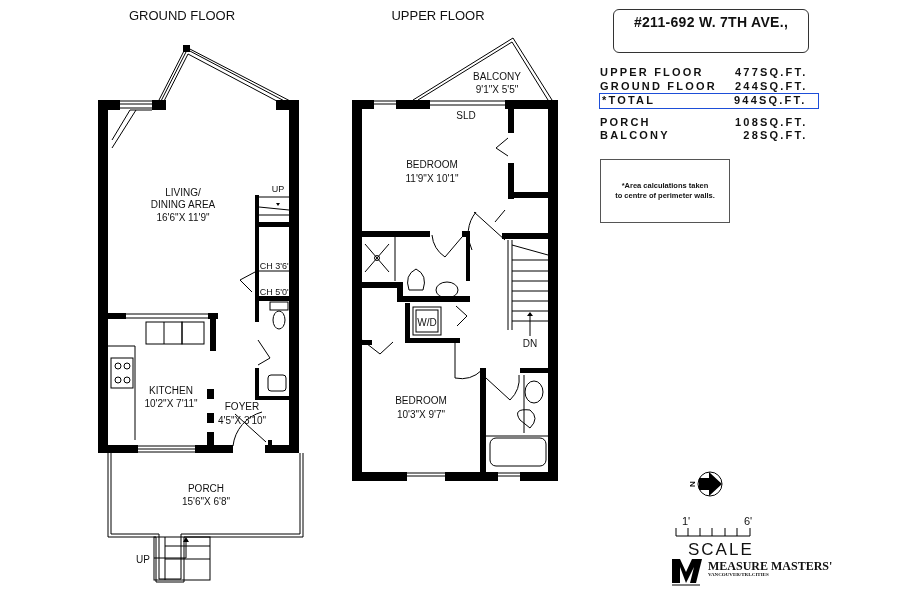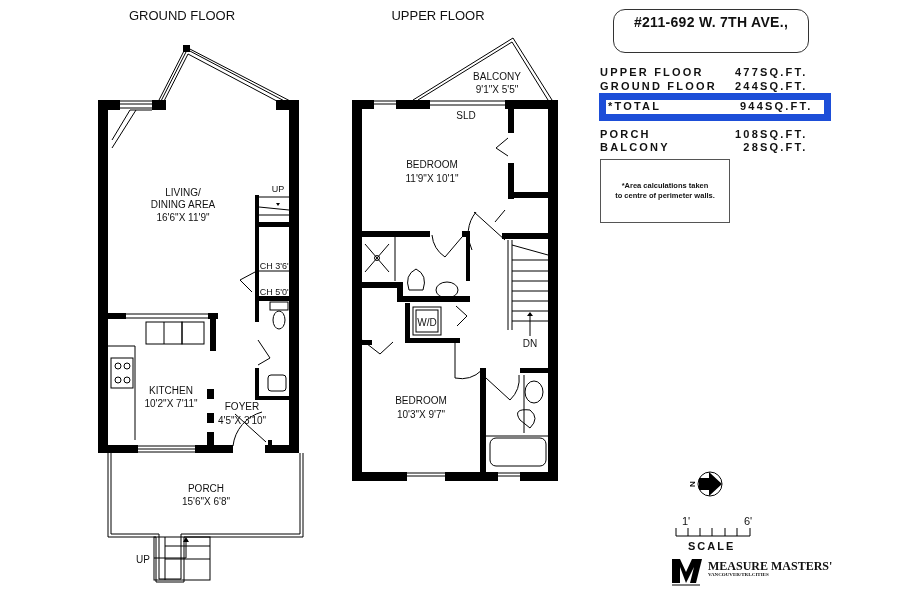--- a/index.html
+++ b/index.html
@@ -3,30 +3,30 @@
 <meta charset="utf-8">
 <style>
   html, body { margin: 0; padding: 0; background: #ffffff; }
   body { width: 910px; height: 606px; position: relative; overflow: hidden; font-family: "Liberation Sans", sans-serif; color: #111; }
   svg { position: absolute; left: 0; top: 0; }
   .lbl { font-family: "Liberation Sans", sans-serif; font-size: 10px; fill: #111; text-anchor: middle; }
   .lbl-sm { font-family: "Liberation Sans", sans-serif; font-size: 9px; fill: #111; text-anchor: middle; }
   .title { font-family: "Liberation Sans", sans-serif; font-size: 13px; fill: #111; text-anchor: middle; }
   .wall { fill: #000; }
   .thin { fill: none; stroke: #000; stroke-width: 1; }
-  .addr-box { position: absolute; left: 613px; top: 9px; width: 196px; height: 44px; border: 1px solid #333; border-radius: 12px; text-align: center; font-size: 14px; font-weight: bold; line-height: 19px; padding-top: 3px; box-sizing: border-box; letter-spacing: 0.3px; }
+  .addr-box { position: absolute; left: 613px; top: 9px; width: 196px; height: 44px; border: 1px solid #333; border-radius: 6px; text-align: center; font-size: 14px; font-weight: bold; line-height: 19px; padding-top: 3px; box-sizing: border-box; letter-spacing: 0.3px; }
   .area-table { position: absolute; left: 600px; top: 66px; font-size: 11px; font-weight: bold; letter-spacing: 2.2px; line-height: 13.5px; }
   .area-row { display: flex; }
   .area-row .n { width: 130px; }
   .area-row .v { width: 30px; text-align: right; }
-  .area-row.total { border: 7px solid #1d4ed8; width: 218px; margin-left: -1px; }
+  .area-row.total { border: 1px solid #1d4ed8; width: 218px; margin-left: -1px; }
   .area-row.total .n { width: 129px; padding-left: 2px; box-sizing: border-box; }
   .area-gap { height: 7px; }
   .note { position: absolute; left: 600px; top: 159px; width: 124px; border: 1px solid #555; font-size: 7.5px; font-weight: bold; text-align: center; padding: 21px 2px; line-height: 10px; }
-  .scale-label { position: absolute; left: 688px; top: 540px; font-size: 11px; letter-spacing: 2px; font-weight: bold; }
+  .scale-label { position: absolute; left: 688px; top: 540px; font-size: 17px; letter-spacing: 2px; }
   .scale-n { position: absolute; top: 515px; font-size: 11px; }
   .logo-text { position: absolute; left: 708px; top: 561px; font-size: 7px; line-height: 10px; font-family: "Liberation Serif", serif; font-weight: bold; }
 </style>
 </head>
 <body>
 
 <svg width="910" height="606" viewBox="0 0 910 606">
 
   <text class="title" x="182" y="20">GROUND FLOOR</text>
   <text class="title" x="438" y="20">UPPER FLOOR</text>

